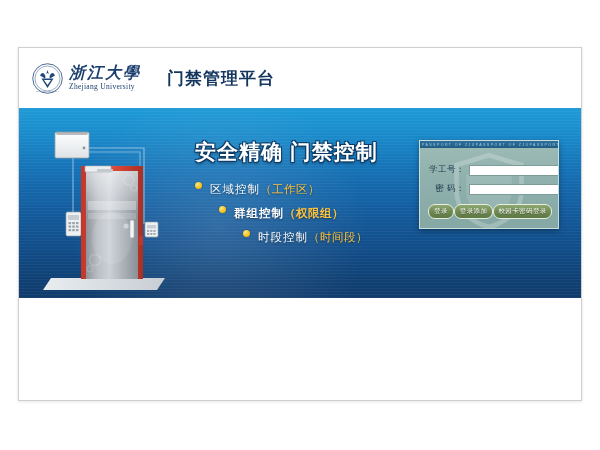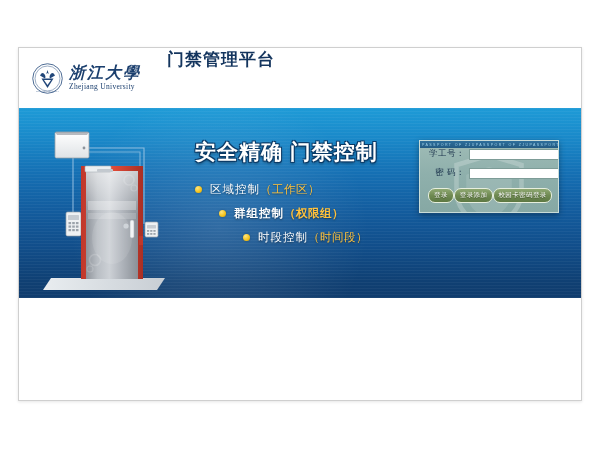--- a/index.html
+++ b/index.html
@@ -33,20 +33,21 @@
     box-shadow: 0 1px 3px rgba(0,0,0,0.10);
     overflow: hidden;
   }
 
   
   .header {
     position: relative;
     height: 60px;
     background: #ffffff;
     display: flex;
+    align-items: center;
     padding-left: 13px;
     box-sizing: border-box;
   }
   .logo-wrap {
     display: flex;
     align-items: center;
     gap: 6px;
   }
   .logo-seal {
     width: 31px;
@@ -156,21 +157,20 @@
       0 2px 3px rgba(0,0,0,0.45);
     white-space: nowrap;
   }
   .feature-list {
     margin: 16px 0 0 0;
     padding: 0;
     list-style: none;
   }
   .feature-item {
     display: flex;
-    align-items: center;
     font-size: 11.5px;
     color: #ffffff;
     margin-bottom: 9px;
     white-space: nowrap;
     text-shadow: 0 1px 2px rgba(0,0,0,0.45);
   }
   .feature-item.indent-1 { padding-left: 24px; font-weight: bold; }
   .feature-item.indent-2 { padding-left: 48px; }
   .bullet {
     width: 7px;
@@ -247,21 +247,21 @@
     display: flex;
     align-items: center;
     justify-content: space-around;
     overflow: hidden;
     white-space: nowrap;
     padding: 0 2px;
     box-sizing: border-box;
   }
   .login-body {
     position: relative;
-    padding: 0 8px 9px 8px;
+    padding: 16px 8px 9px 8px;
   }
   .ghost-shield {
     position: absolute;
     left: 50%;
     top: 4px;
     transform: translateX(-50%);
     width: 72px;
     height: 78px;
     opacity: 0.22;
     pointer-events: none;

